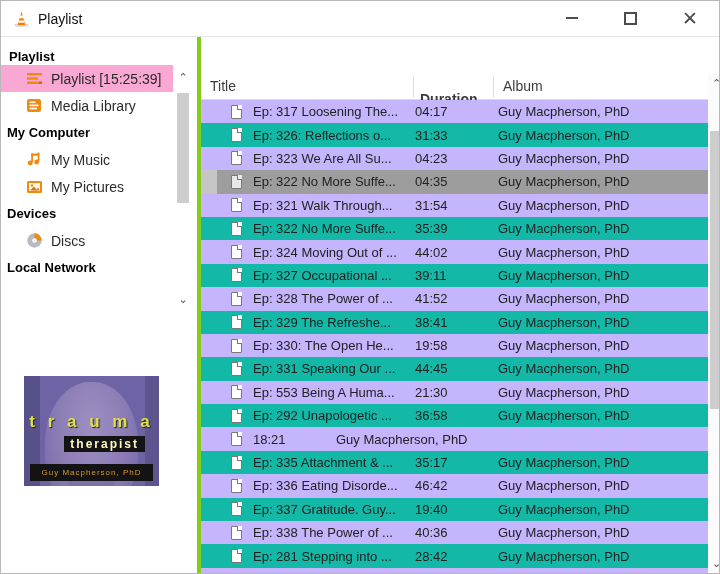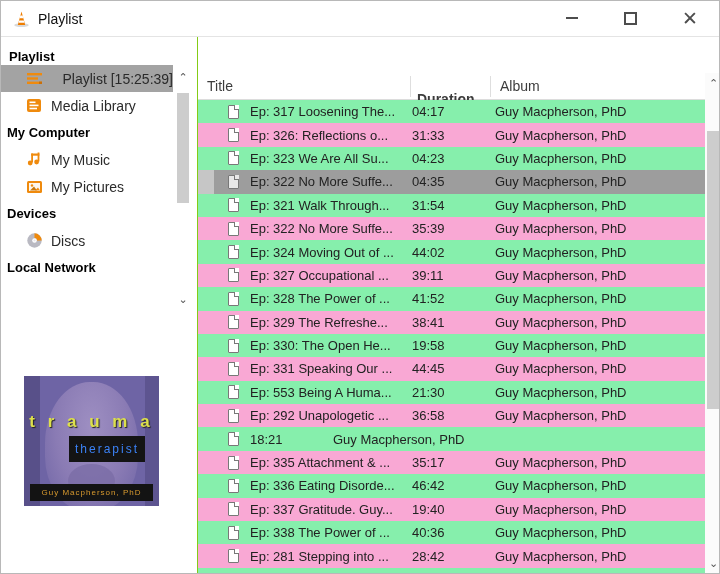--- a/index.html
+++ b/index.html
@@ -27,46 +27,46 @@
   .search-input{
     position:absolute;left:458px;top:42px;width:258px;height:24px;border:1px solid #a9a9a9;
     font-family:"Liberation Sans",sans-serif;font-size:13px;padding:0 7px;color:#333;outline:none;
   }
   .search-input::placeholder{color:#9a9a9a;}
   
   .sidebar{position:absolute;left:0;top:36px;width:196px;height:538px;background:#fff;}
   .side-list{position:absolute;left:0;top:28px;width:196px;}
   .side-header{height:27px;display:flex;align-items:center;padding-left:6px;font-size:13px;font-weight:bold;color:#000;}
   .side-item{height:27px;display:flex;align-items:center;padding-left:24px;font-size:14px;color:#2a2a2a;cursor:default;}
-  .side-item.selected{background:#a3a3a3;width:172px;justify-content:space-between;}
+  .side-item.selected{background:#f9a8d4;width:172px;}
   .side-item .icn{width:18px;height:18px;margin-right:8px;flex:0 0 18px;display:flex;align-items:center;justify-content:center;}
   .side-scroll-up{position:absolute;left:174px;top:32px;width:16px;height:16px;color:#555;font-size:11px;text-align:center;line-height:16px;}
   .side-scroll-thumb{position:absolute;left:176px;top:56px;width:12px;height:110px;background:#cdcdcd;}
   .side-scroll-down{position:absolute;left:174px;top:254px;width:16px;height:16px;color:#555;font-size:11px;text-align:center;line-height:16px;}
   
-  .art{position:absolute;left:23px;top:339px;width:135px;height:130px;background:#6e64a5;overflow:hidden;}
+  .art{position:absolute;left:23px;top:339px;width:135px;height:110px;background:#6e64a5;overflow:hidden;}
   .art-shade-l{position:absolute;left:0;top:0;width:16px;height:142px;background:#585089;}
   .art-shade-r{position:absolute;right:0;top:0;width:14px;height:142px;background:#5d5490;}
   .art-face{position:absolute;left:21px;top:6px;width:93px;height:128px;border-radius:48% 48% 42% 42%;
     background:radial-gradient(ellipse at 50% 35%,#9e8fc2 0%,#8a7bb4 55%,#6e64a5 100%);}
   .art-beard{position:absolute;left:44px;top:88px;width:47px;height:34px;border-radius:50%;background:#7b6da6;opacity:.8;}
   .art-line1{position:absolute;left:0;top:36px;width:100%;text-align:center;color:#dde04b;font-size:17px;font-weight:bold;letter-spacing:4px;text-shadow:1px 1px 1px #222;}
-  .art-line2{position:absolute;right:14px;top:60px;background:#141414;color:#3b82f6;font-size:12px;font-weight:normal;letter-spacing:2px;padding:6px 6px;}
+  .art-line2{position:absolute;right:14px;top:60px;background:#141414;color:#fef9c3;font-size:12px;font-weight:bold;letter-spacing:2px;padding:1px 6px;}
   .art-line3{position:absolute;left:6px;right:6px;bottom:5px;background:#131313;color:#d99a2e;font-size:8px;letter-spacing:1px;text-align:center;padding:4px 0;}
   
-  .table-panel{position:absolute;left:196px;top:36px;width:524px;height:538px;border-left:1px solid #84cc16;background:#fff;}
+  .table-panel{position:absolute;left:196px;top:36px;width:524px;height:538px;border-left:4px solid #84cc16;background:#fff;}
   .thead{position:absolute;left:0;top:36px;width:524px;height:27px;border-bottom:1px solid #dcdcdc;font-size:14px;color:#3c3c3c;}
   .th-title{position:absolute;left:9px;top:5px;}
   .th-dur{position:absolute;left:219px;top:18px;font-weight:bold;}
   .th-alb{position:absolute;left:302px;top:5px;}
   .th-sep1{position:absolute;left:212px;top:3px;height:21px;border-left:1px solid #dedede;}
   .th-sep2{position:absolute;left:292px;top:3px;height:21px;border-left:1px solid #dedede;}
   .tbody{position:absolute;left:0;top:63px;width:507px;height:475px;overflow:hidden;}
-  .trow{display:flex;align-items:center;height:23.4px;font-size:13px;color:#222;background:#86efac;cursor:default;}
-  .trow.alt{background:#f9a8d4;}
+  .trow{display:flex;align-items:center;height:23.4px;font-size:13px;color:#222;background:#c4b5fd;cursor:default;}
+  .trow.alt{background:#14b8a6;}
   .trow.sel{background:linear-gradient(to right,#c6c6c6 0,#c6c6c6 16px,#9d9d9d 16px);}
   .c-icon{flex:0 0 22px;margin-left:30px;display:flex;align-items:center;}
   .ficon{width:11px;height:14px;border:1px solid #787878;background:#fff;border-radius:1px;position:relative;}
   .ficon::before{content:"";position:absolute;top:-1px;right:-1px;width:4px;height:4px;background:inherit;border-left:1px solid #787878;border-bottom:1px solid #787878;}
   .trow.sel .ficon{background:#e8e8e8;}
   .c-title{flex:0 0 162px;white-space:nowrap;overflow:hidden;}
   .c-dur{flex:0 0 83px;}
   .c-alb{flex:1;white-space:nowrap;overflow:hidden;}
   
   .tscroll{position:absolute;left:507px;top:36px;width:17px;height:502px;background:#fbfbfb;}

